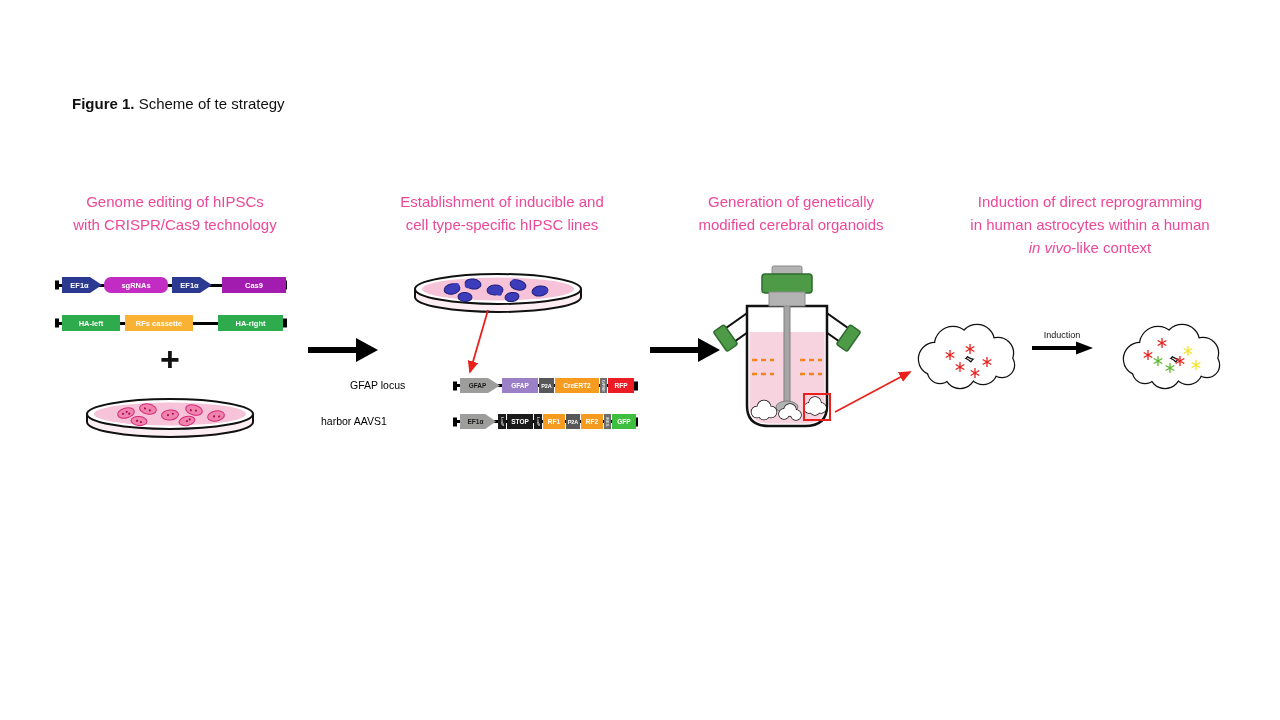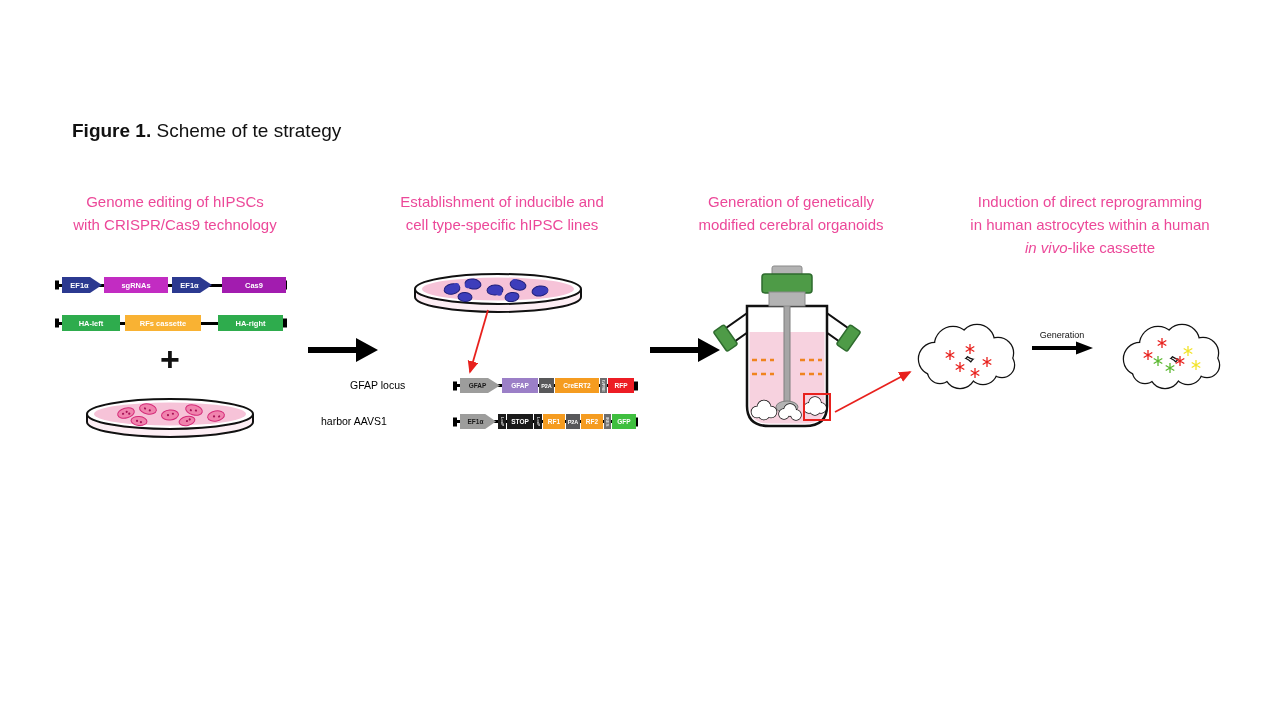--- a/index.html
+++ b/index.html
@@ -3,21 +3,21 @@
 <meta charset="utf-8">
 <style>
   * { margin:0; padding:0; box-sizing:border-box; }
   body { background:#fff; }
   .canvas {
     position:relative; width:1280px; height:720px; background:#ffffff;
     font-family:"Liberation Sans", sans-serif; color:#111; overflow:hidden;
   }
   .abs { position:absolute; }
 
-  .figure-title { left:72px; top:95px; font-size:19px;margin-top:25px; }
+  .figure-title { left:72px; top:95px; font-size:15px; }
   .figure-title b { font-weight:700; }
 
   .step-heading { font-size:15px; line-height:23px; text-align:center; color:#ec4899; }
   .step-heading em { font-style:italic; }
 
   
   .construct { position:absolute; height:16px; }
   .backbone { position:absolute; left:0; right:0; top:50%; height:3px; margin-top:-1.5px; background:#000; }
   .tick { position:absolute; width:4px; height:9px; top:50%; transform:translateY(-50%); background:#000; }
   .tick.l { left:0; } .tick.r { right:0; }
@@ -56,39 +56,39 @@
     <div>Establishment of inducible and</div>
     <div>cell type-specific hIPSC lines</div>
   </div>
   <div class="abs step-heading" style="left:666px; top:190px; width:250px;">
     <div>Generation of genetically</div>
     <div>modified cerebral organoids</div>
   </div>
   <div class="abs step-heading" style="left:945px; top:190px; width:290px;">
     <div>Induction of direct reprogramming</div>
     <div>in human astrocytes within a human</div>
-    <div><em>in vivo</em><span>-like cassette</span></div>
+    <div><em>in vivo</em><span>-like context</span></div>
   </div>
 
   <div class="construct" style="left:55px; top:277px; width:232px;">
     <div class="backbone"></div>
     <div class="tick l"></div>
     <div class="tick r"></div>
     <div class="gene arrow" style="left:7px; width:40px; background:#2b3990;">EF1α</div>
-    <div class="gene" style="left:49px; width:64px; background:#c22cc2;">sgRNAs</div>
+    <div class="gene" style="left:49px; width:64px; background:#c22cc2;border-radius:7px;">sgRNAs</div>
     <div class="gene arrow" style="left:117px; width:40px; background:#2b3990;">EF1α</div>
     <div class="gene" style="left:167px; width:64px; background:#a21caf;">Cas9</div>
   </div>
 
   <div class="construct" style="left:55px; top:315px; width:232px;">
     <div class="backbone"></div>
     <div class="tick l"></div>
     <div class="tick r"></div>
     <div class="gene" style="left:7px; width:58px; background:#2eac4d;">HA-left</div>
-    <div class="gene" style="left:70px; width:76px; background:#f9b233;">RFs cassette</div>
+    <div class="gene" style="left:70px; width:68px; background:#f9b233;">RFs cassette</div>
     <div class="gene" style="left:163px; width:65px; background:#2eac4d;">HA-right</div>
   </div>
 
   <div class="abs plus-sign" style="left:150px; top:340px; width:40px;">+</div>
 
   <svg class="abs" style="left:82px; top:392px;" width="176" height="58" viewBox="0 0 176 58">
     <path d="M5,22 L5,30 A83,15 0 0 0 171,30 L171,22" fill="#fdeef4" stroke="#111" stroke-width="2"></path>
     <ellipse cx="88" cy="22" rx="83" ry="15" fill="#ffffff" stroke="#111" stroke-width="2"></ellipse>
     <ellipse cx="88" cy="22" rx="76" ry="11.5" fill="#f6c3d8"></ellipse>
     <g>
@@ -317,21 +317,21 @@
     </g>
     <g stroke="#e8211d" stroke-width="1.3" fill="none">
       <path transform="translate(45,42)" d="M0,-5 V5 M-4.3,-2.5 L4.3,2.5 M-4.3,2.5 L4.3,-2.5"></path>
       <path transform="translate(65,36)" d="M0,-5 V5 M-4.3,-2.5 L4.3,2.5 M-4.3,2.5 L4.3,-2.5"></path>
       <path transform="translate(82,49)" d="M0,-5 V5 M-4.3,-2.5 L4.3,2.5 M-4.3,2.5 L4.3,-2.5"></path>
       <path transform="translate(55,54)" d="M0,-5 V5 M-4.3,-2.5 L4.3,2.5 M-4.3,2.5 L4.3,-2.5"></path>
       <path transform="translate(70,60)" d="M0,-5 V5 M-4.3,-2.5 L4.3,2.5 M-4.3,2.5 L4.3,-2.5"></path>
     </g>
   </svg>
 
-  <div class="tamoxifen-label" style="left:1022px; top:330px; width:80px;">Generation</div>
+  <div class="tamoxifen-label" style="left:1022px; top:330px; width:80px;">Induction</div>
   <svg class="abs" style="left:1032px; top:341px;" width="62" height="14" viewBox="0 0 62 14">
     <path d="M0,5 H44 V0.5 L61,7 L44,13.5 V9 H0 Z" fill="#000"></path>
   </svg>
 
   <svg class="abs" style="left:1110px; top:313px;" width="120" height="80" viewBox="0 0 120 80">
     <g stroke="#111" stroke-width="2.5" fill="#fff">
       <circle cx="30" cy="46" r="16"></circle>
         <circle cx="48" cy="32" r="18"></circle>
         <circle cx="72" cy="29" r="17"></circle>
         <circle cx="93" cy="40" r="15"></circle>

